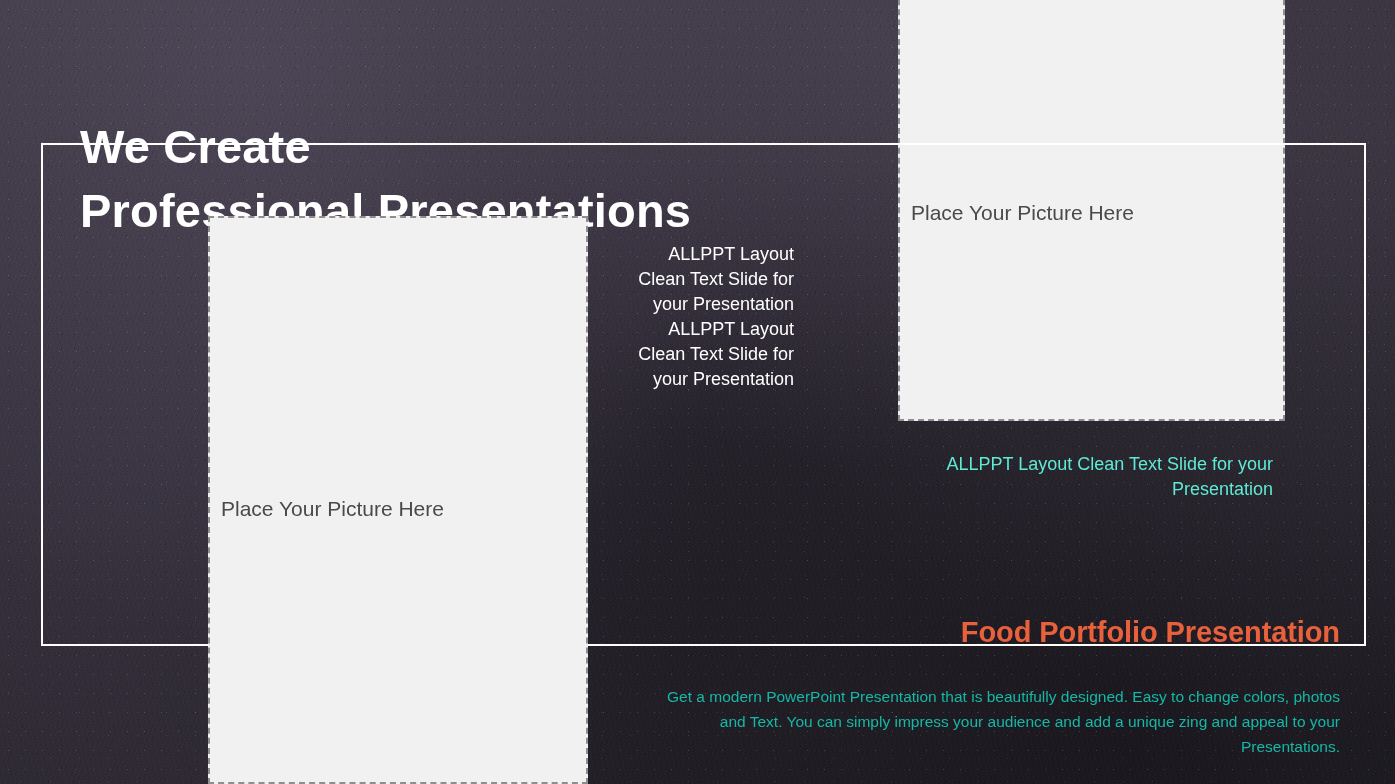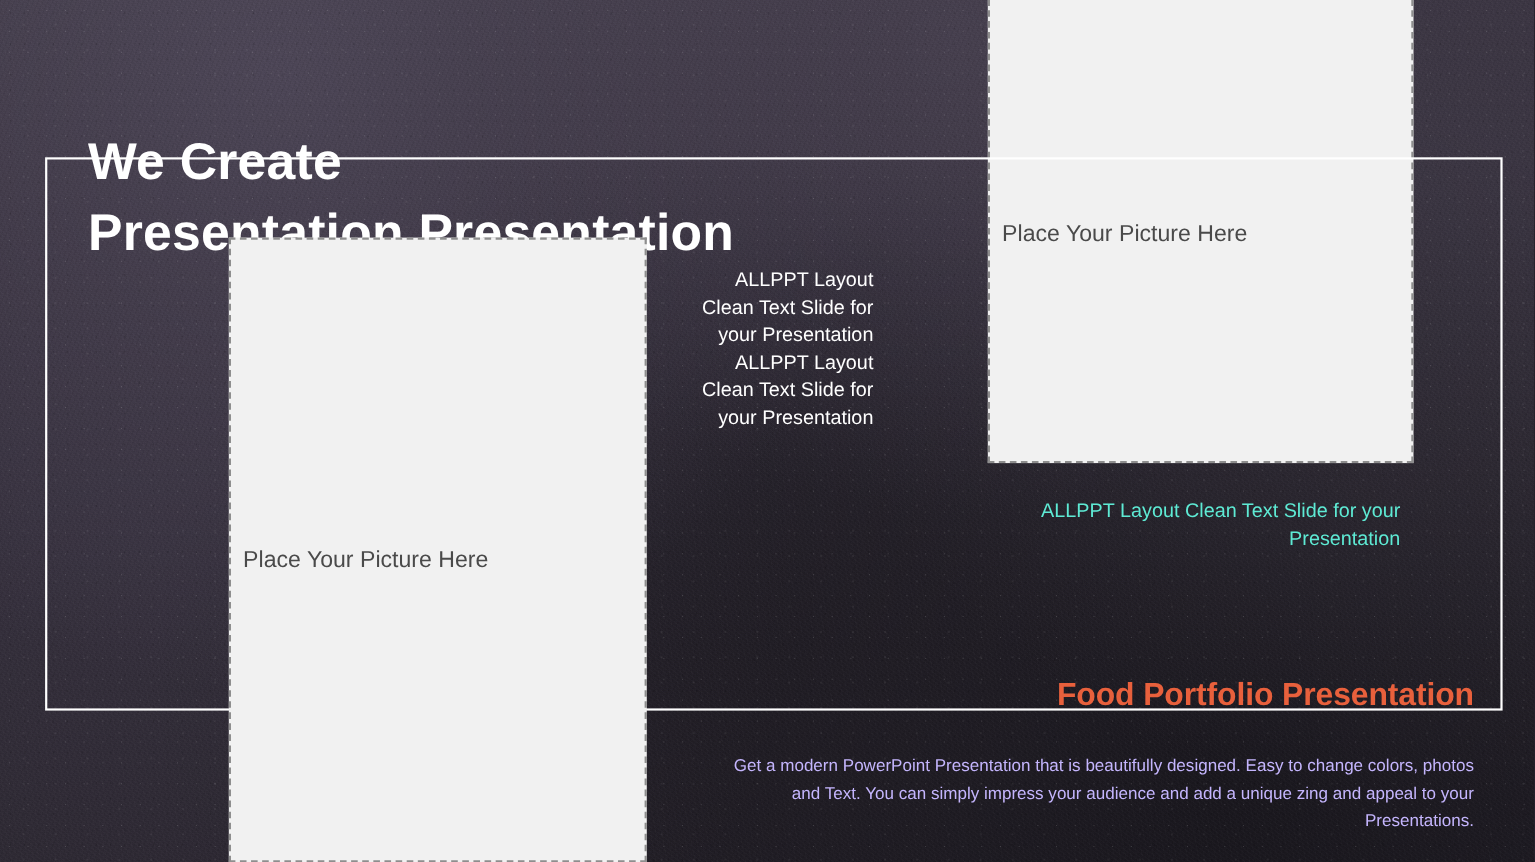--- a/index.html
+++ b/index.html
@@ -145,21 +145,21 @@
     white-space: nowrap;
   }
 
   
   .bottom-para {
     position: absolute;
     right: 55px;
     top: 668px;
     width: 686px;
     text-align: right;
-    color: #c4b5fd;
+    color: #14b8a6;
     font-size: 15.5px;
     line-height: 25px;
   }
 </style>
 </head>
 <body>
 
 <div class="slide">
 
   <div class="bg-base"></div>
@@ -167,21 +167,21 @@
   <div class="bg-speckle"></div>
 
   <div class="pic pic-right">
     <span class="pic-label">Place Your Picture Here</span>
   </div>
 
   <div class="frame"></div>
 
   <h1 class="headline">
     <span>We Create</span>
-    <span class="line2">Presentation Presentation</span>
+    <span class="line2">Professional Presentations</span>
   </h1>
 
   <div class="pic pic-left">
     <span class="pic-label">Place Your Picture Here</span>
   </div>
 
   <p class="body-copy">ALLPPT Layout Clean Text Slide for your Presentation ALLPPT Layout Clean Text Slide for your Presentation</p>
 
   <p class="right-caption">ALLPPT Layout Clean Text Slide for your Presentation</p>
 

